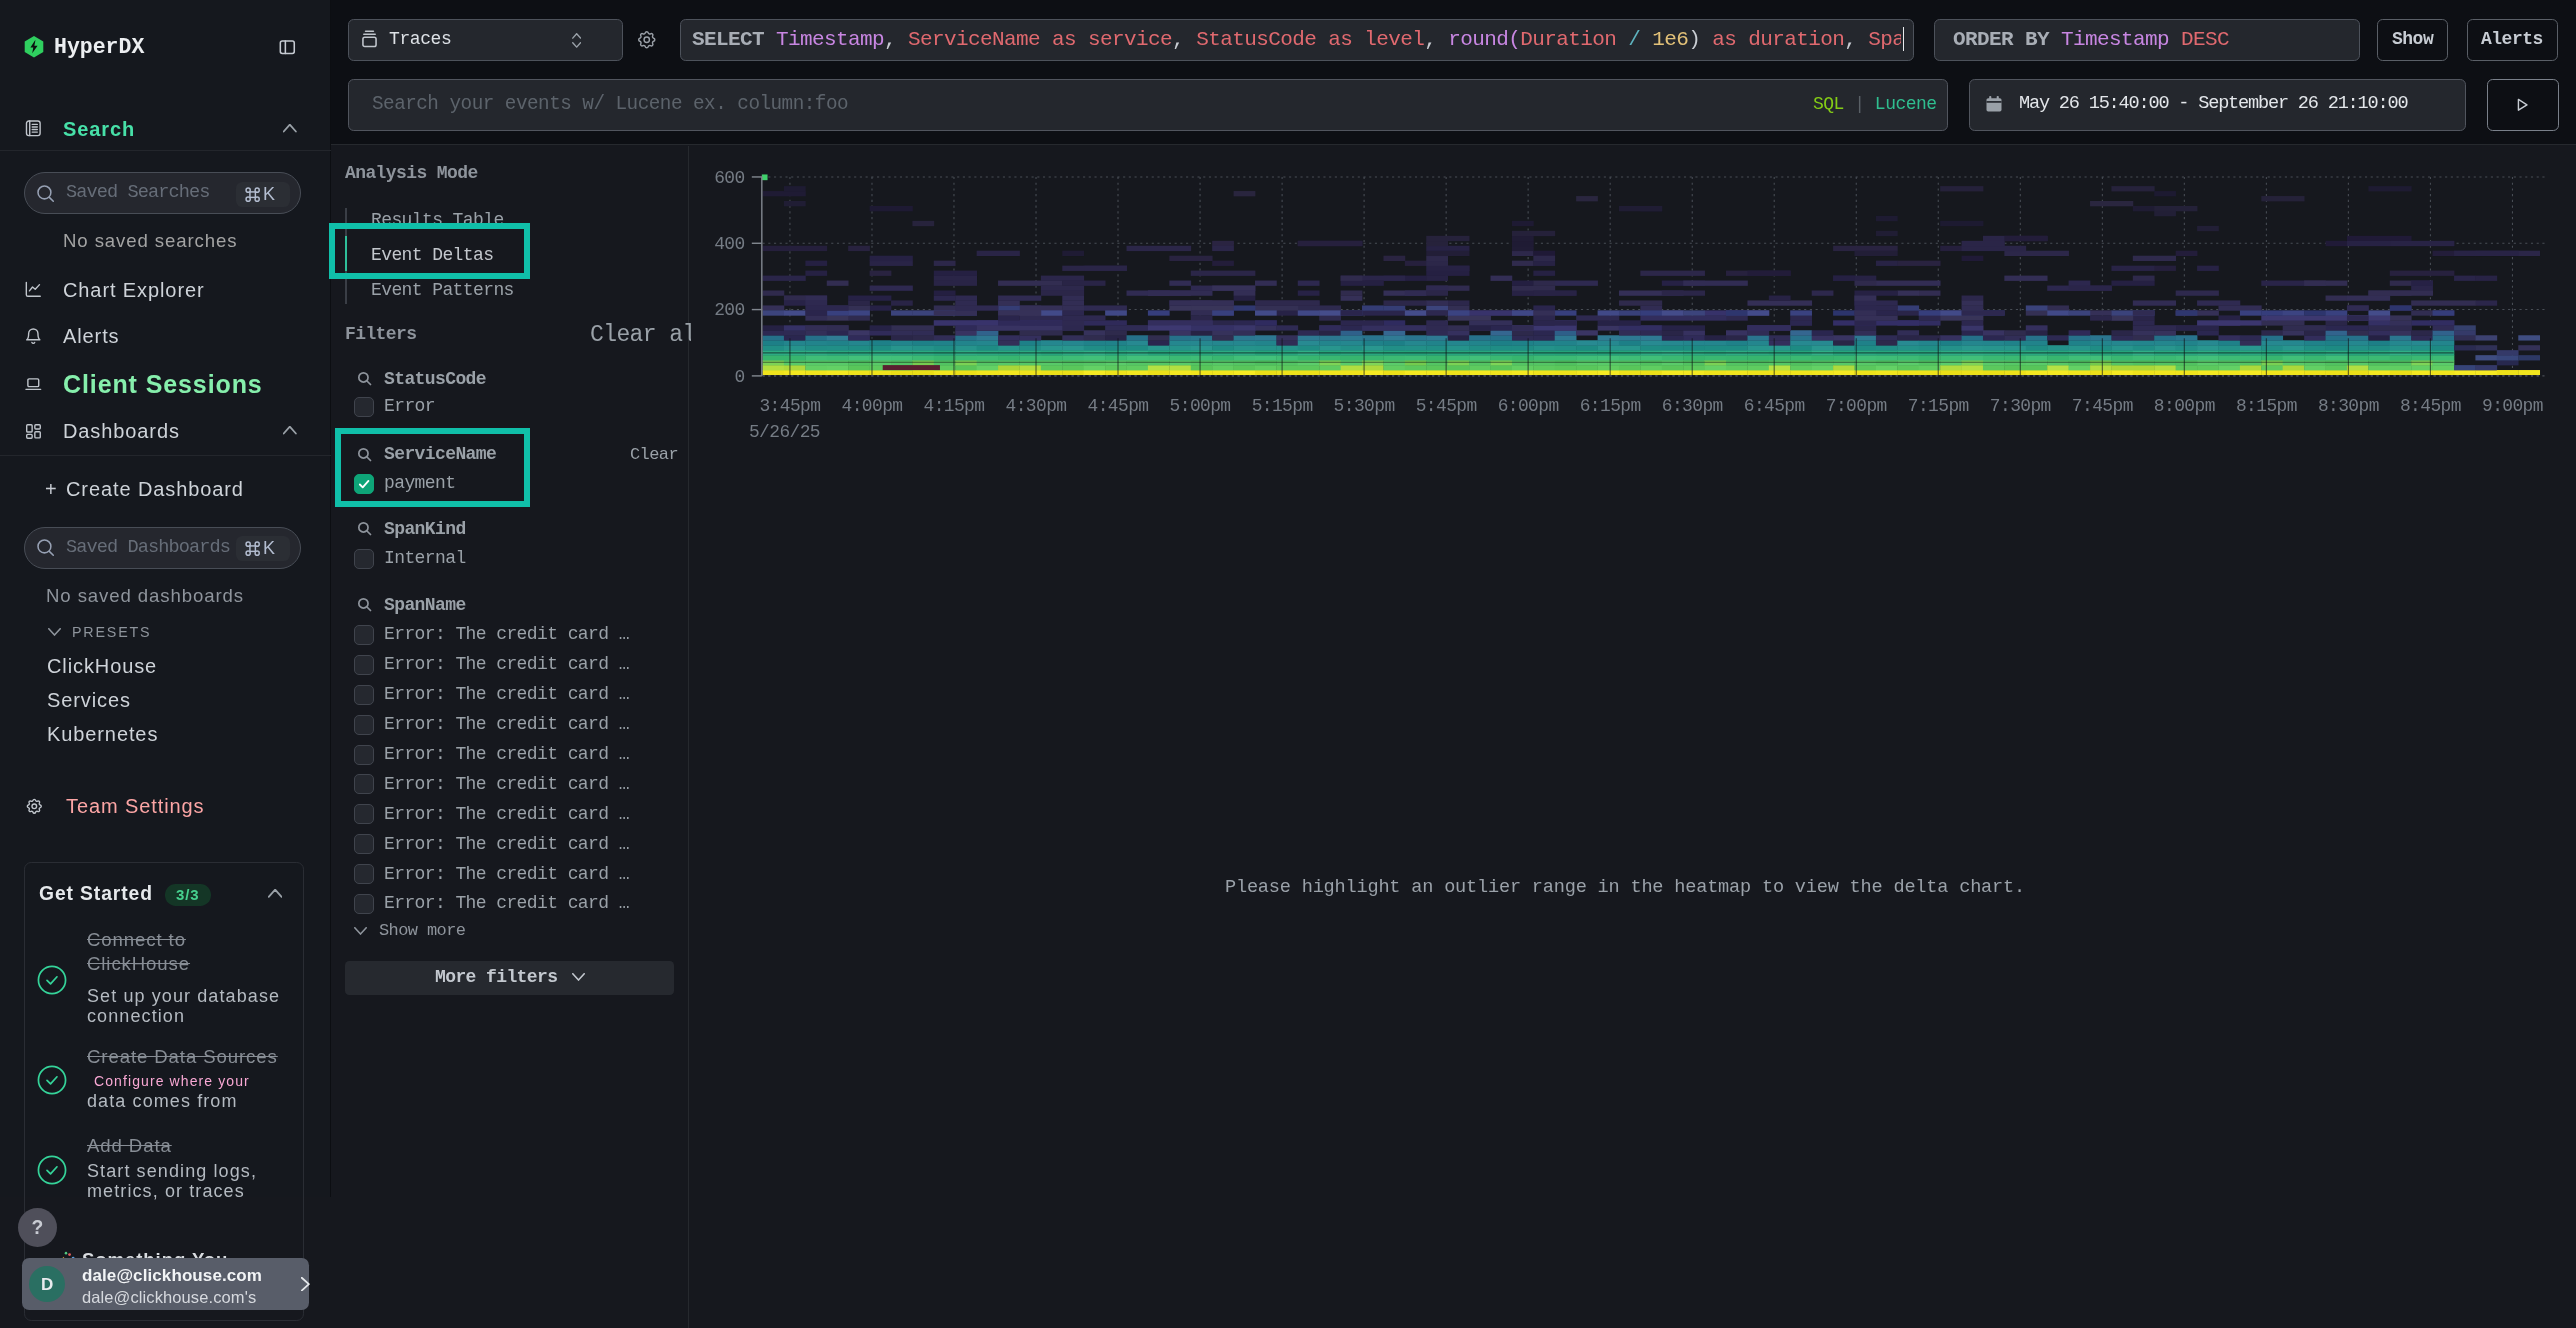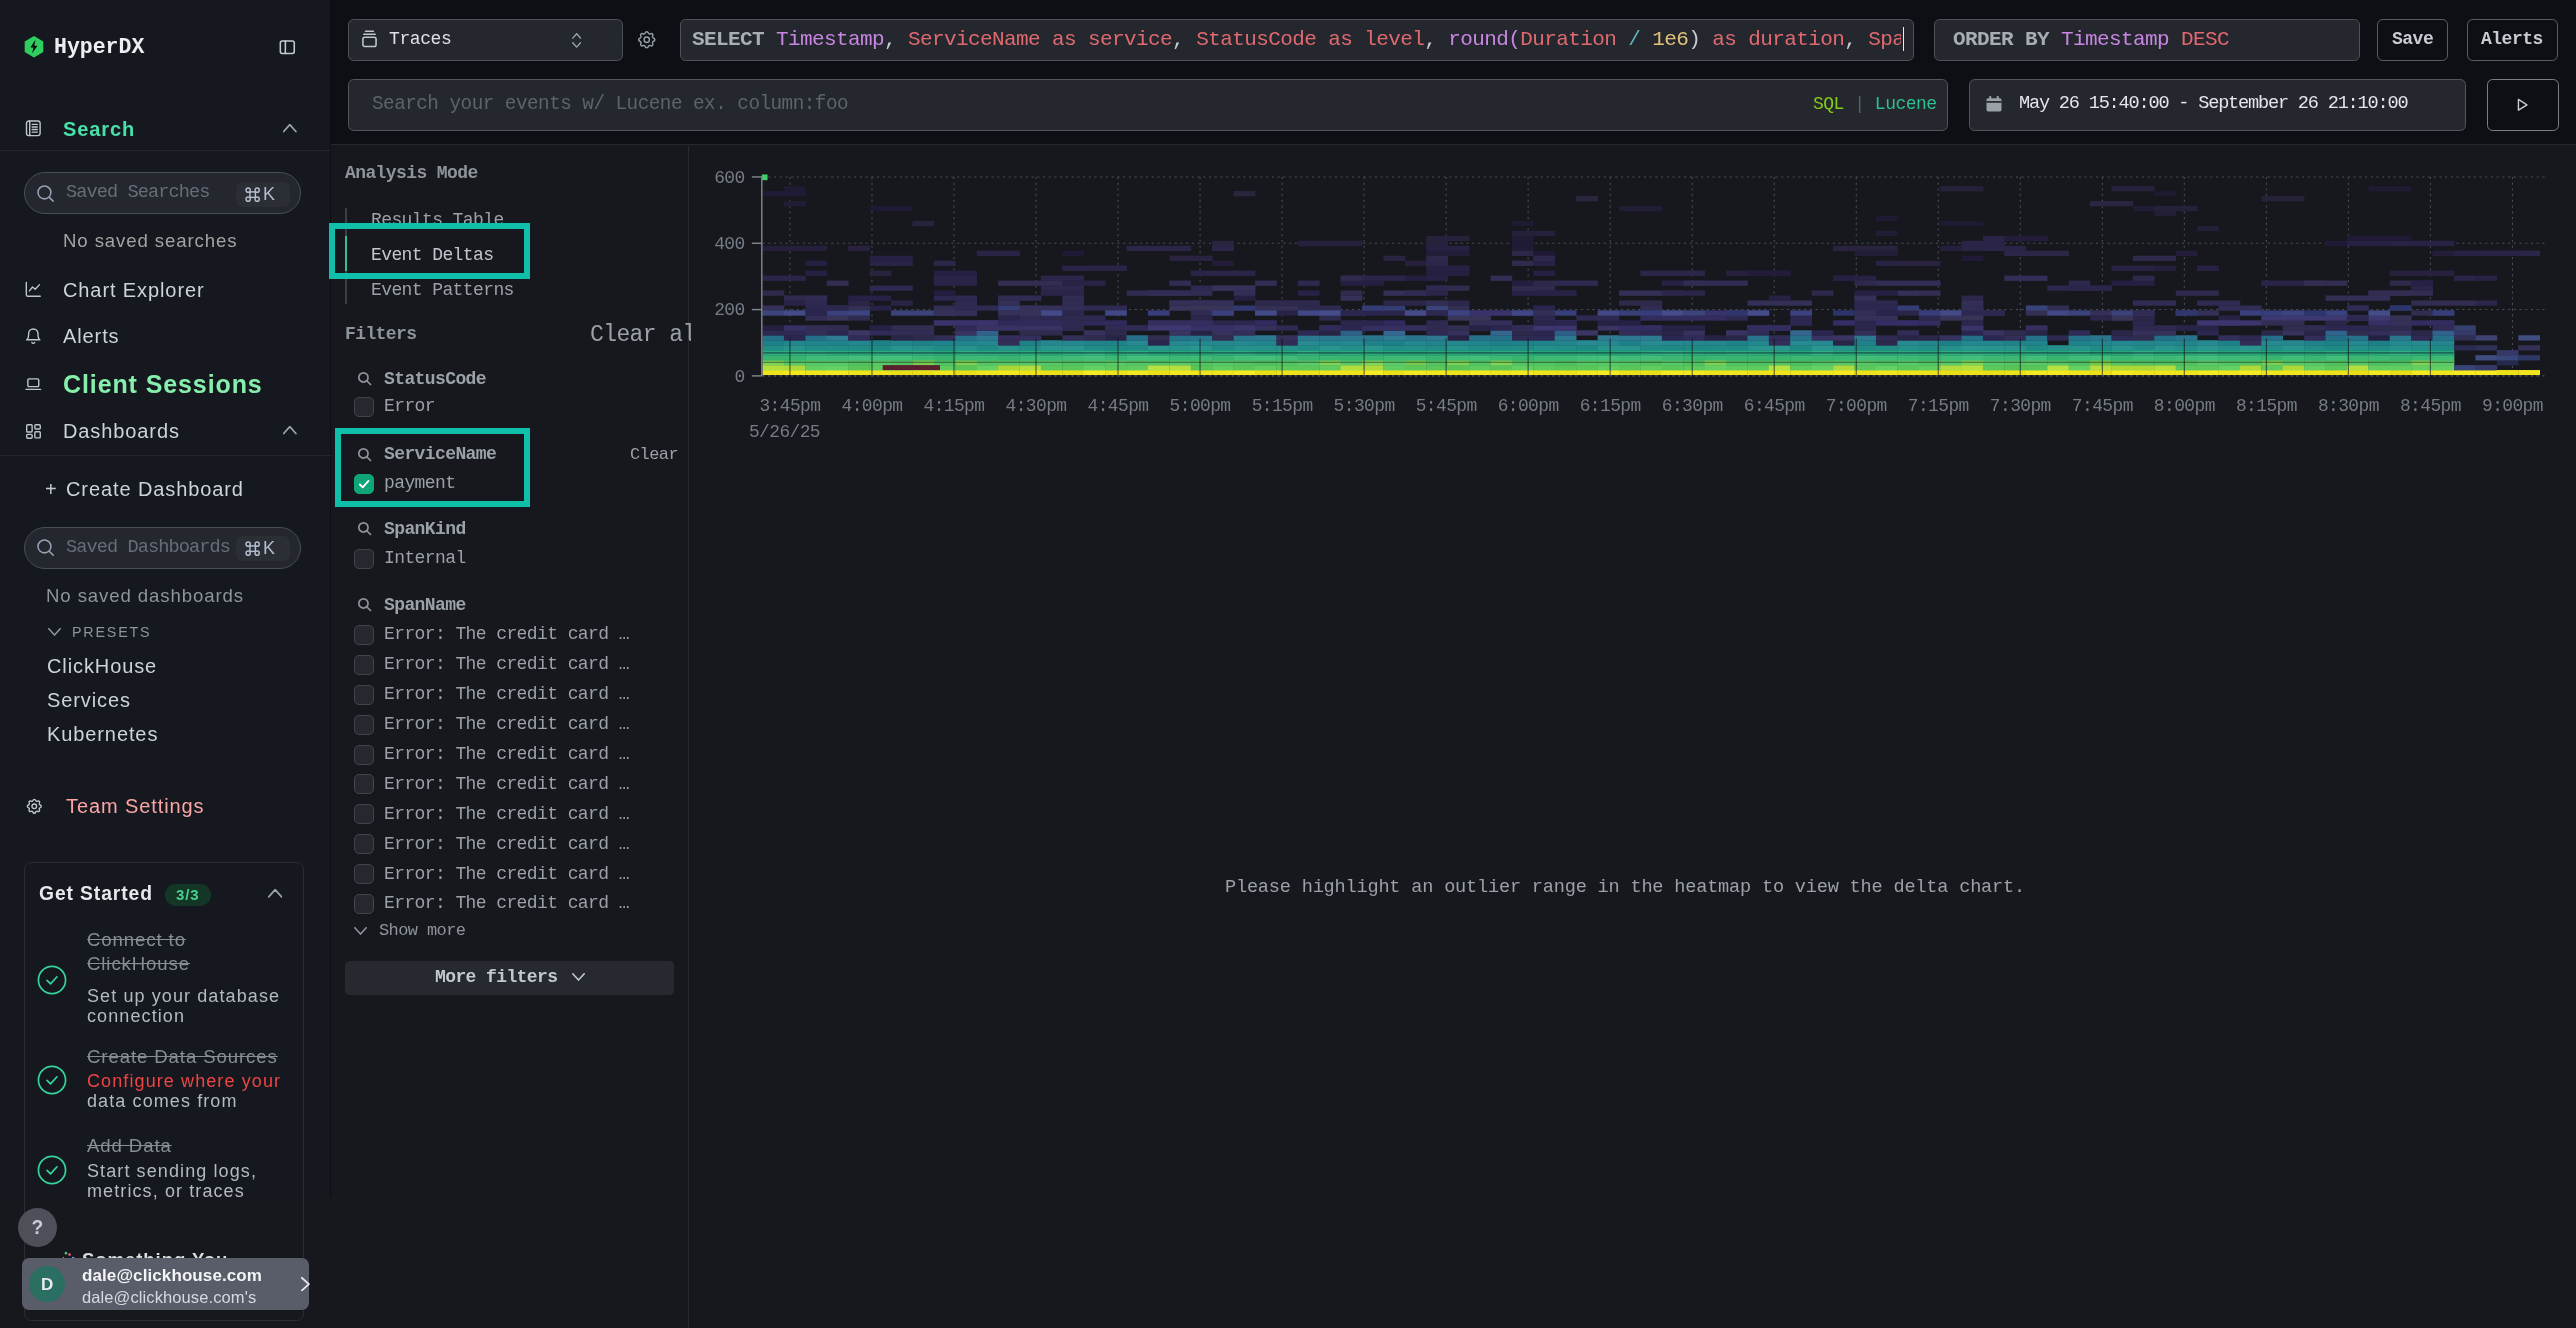--- a/index.html
+++ b/index.html
@@ -128,21 +128,21 @@
     </svg>
 <div class="t sans" style="left:87px;top:929px;line-height:22px;font-size:18.6px;color:#878d95;font-weight:400;text-decoration:line-through">Connect to</div>
 <div class="t sans" style="left:87px;top:953px;line-height:22px;font-size:18.6px;color:#878d95;font-weight:400;text-decoration:line-through">ClickHouse</div>
 <div class="t sans" style="left:87px;top:986px;line-height:21.5px;font-size:18px;color:#b4bac1;font-weight:400;letter-spacing:1.1px">Set up your database</div>
 <div class="t sans" style="left:87px;top:1006px;line-height:21.5px;font-size:18px;color:#b4bac1;font-weight:400;letter-spacing:1.1px">connection</div>
 <svg style="position:absolute;left:37px;top:1065px" width="30" height="30" viewBox="0 0 42 42" fill="none" stroke="#35d49a" stroke-width="2.4" stroke-linecap="round" stroke-linejoin="round">
       <circle cx="21" cy="21" r="19"></circle>
       <path d="M14 21.5l5 5 9-10"></path>
     </svg>
 <div class="t sans" style="left:87px;top:1046px;line-height:22px;font-size:18.6px;color:#878d95;font-weight:400;text-decoration:line-through">Create Data Sources</div>
-<div class="t sans" style="left:87px;top:1071px;line-height:21.5px;font-size:18px;color:#ef4444;font-weight:400;letter-spacing:1.1px">Configure where your</div>
+<div class="t sans" style="left:94px;top:1071px;line-height:21.5px;font-size:14px;color:#f9a8d4;font-weight:400;letter-spacing:1.1px">Configure where your</div>
 <div class="t sans" style="left:87px;top:1091px;line-height:21.5px;font-size:18px;color:#b4bac1;font-weight:400;letter-spacing:1.1px">data comes from</div>
 <svg style="position:absolute;left:37px;top:1155px" width="30" height="30" viewBox="0 0 42 42" fill="none" stroke="#35d49a" stroke-width="2.4" stroke-linecap="round" stroke-linejoin="round">
       <circle cx="21" cy="21" r="19"></circle>
       <path d="M14 21.5l5 5 9-10"></path>
     </svg>
 <div class="t sans" style="left:87px;top:1135px;line-height:22px;font-size:18.6px;color:#878d95;font-weight:400;text-decoration:line-through">Add Data</div>
 <div class="t sans" style="left:87px;top:1161px;line-height:21.5px;font-size:18px;color:#b4bac1;font-weight:400;letter-spacing:1.1px">Start sending logs,</div>
 <div class="t sans" style="left:87px;top:1181px;line-height:21.5px;font-size:18px;color:#b4bac1;font-weight:400;letter-spacing:1.1px">metrics, or traces</div>
 <svg style="position:absolute;left:56px;top:1251px" width="20" height="18.6" viewBox="0 0 28 26">
       <path d="M4 24L10 8l8 8z" fill="#e8a33d"></path>
@@ -180,21 +180,21 @@
 <svg style="position:absolute;left:636px;top:29px" width="21.5" height="21.5" viewBox="0 0 24 24" fill="none" stroke="#9aa0a8" stroke-width="1.6" stroke-linecap="round" stroke-linejoin="round">
     <path d="M10.325 4.317a1.724 1.724 0 0 1 3.35 0 1.724 1.724 0 0 0 2.573 1.066 1.724 1.724 0 0 1 2.37 2.37 1.724 1.724 0 0 0 1.065 2.572 1.724 1.724 0 0 1 0 3.35 1.724 1.724 0 0 0-1.066 2.573 1.724 1.724 0 0 1-2.37 2.37 1.724 1.724 0 0 0-2.572 1.065 1.724 1.724 0 0 1-3.35 0 1.724 1.724 0 0 0-2.573-1.066 1.724 1.724 0 0 1-2.37-2.37 1.724 1.724 0 0 0-1.065-2.572 1.724 1.724 0 0 1 0-3.35 1.724 1.724 0 0 0 1.066-2.573 1.724 1.724 0 0 1 2.37-2.37 1.724 1.724 0 0 0 2.572-1.065z"></path>
     <circle cx="12" cy="12" r="3"></circle>
   </svg>
 <div class="box" style="left:680px;top:18.6px;width:1234px;height:42px;overflow:hidden"></div>
 <div class="t mono" style="left:692px;top:27px;line-height:25px;font-size:21px;color:#c9cdd3;font-weight:400;width:1209px;overflow:hidden;letter-spacing:-0.6px"><span style="color:#a8adb5;font-weight:700">SELECT </span><span style="color:#c886e2">Timestamp</span><span style="color:#c9cdd3">, </span><span style="color:#e0696f">ServiceName as service</span><span style="color:#c9cdd3">, </span><span style="color:#e0696f">StatusCode as level</span><span style="color:#c9cdd3">, </span><span style="color:#c886e2">round(</span><span style="color:#e0696f">Duration</span><span style="color:#5fb4c0"> / </span><span style="color:#e2c178">1e6</span><span style="color:#c9cdd3">) </span><span style="color:#e0696f">as duration</span><span style="color:#c9cdd3">, </span><span style="color:#e0696f">Span</span></div>
 <div class="abs" style="left:1903px;top:27px;width:1.4px;height:24px;background:#e8eaed"></div>
 <div class="box" style="left:1934px;top:18.6px;width:426px;height:42px"></div>
 <div class="t mono" style="left:1953px;top:27px;line-height:25px;font-size:21px;color:#c9cdd3;font-weight:400;letter-spacing:-0.6px"><span style="color:#a8adb5;font-weight:700">ORDER BY </span><span style="color:#c886e2">Timestamp </span><span style="color:#e0696f">DESC</span></div>
 <div class="obox" style="left:2377px;top:18.6px;width:71px;height:42px"></div>
-<div class="t mono" style="left:2392px;top:29px;line-height:21.5px;font-size:18px;color:#c7ccd3;font-weight:700;letter-spacing:-0.5px">Save</div>
+<div class="t mono" style="left:2392px;top:29px;line-height:21.5px;font-size:18px;color:#c7ccd3;font-weight:700;letter-spacing:-0.5px">Show</div>
 <div class="obox" style="left:2467px;top:18.6px;width:91px;height:42px"></div>
 <div class="t mono" style="left:2481px;top:29px;line-height:21.5px;font-size:18px;color:#c7ccd3;font-weight:700;letter-spacing:-0.5px">Alerts</div>
 <div class="box" style="left:348px;top:79px;width:1600px;height:52px;border-color:#51555e"></div>
 <div class="t mono" style="left:372px;top:93px;line-height:23px;font-size:19.3px;color:#5c636b;font-weight:400;letter-spacing:-0.5px">Search your events w/ Lucene ex. column:foo</div>
 <div class="t mono" style="left:1813px;top:94px;line-height:21.5px;font-size:18px;color:#b9bec6;font-weight:400;letter-spacing:-0.5px"><span style="color:#84cc16">SQL</span> <span style="color:#596066">|</span> <span style="color:#2fbe8f">Lucene</span></div>
 <div class="box" style="left:1969px;top:79px;width:497px;height:52px;border-color:#51555e"></div>
 <svg style="position:absolute;left:1984px;top:94px" width="20" height="20" viewBox="0 0 24 24" fill="#9aa1a8">
     <rect x="3" y="5" width="18" height="16" rx="2"></rect>
     <rect x="6.2" y="2.5" width="2.6" height="4" rx="1" fill="#9aa1a8"></rect>
     <rect x="15.2" y="2.5" width="2.6" height="4" rx="1" fill="#9aa1a8"></rect>

